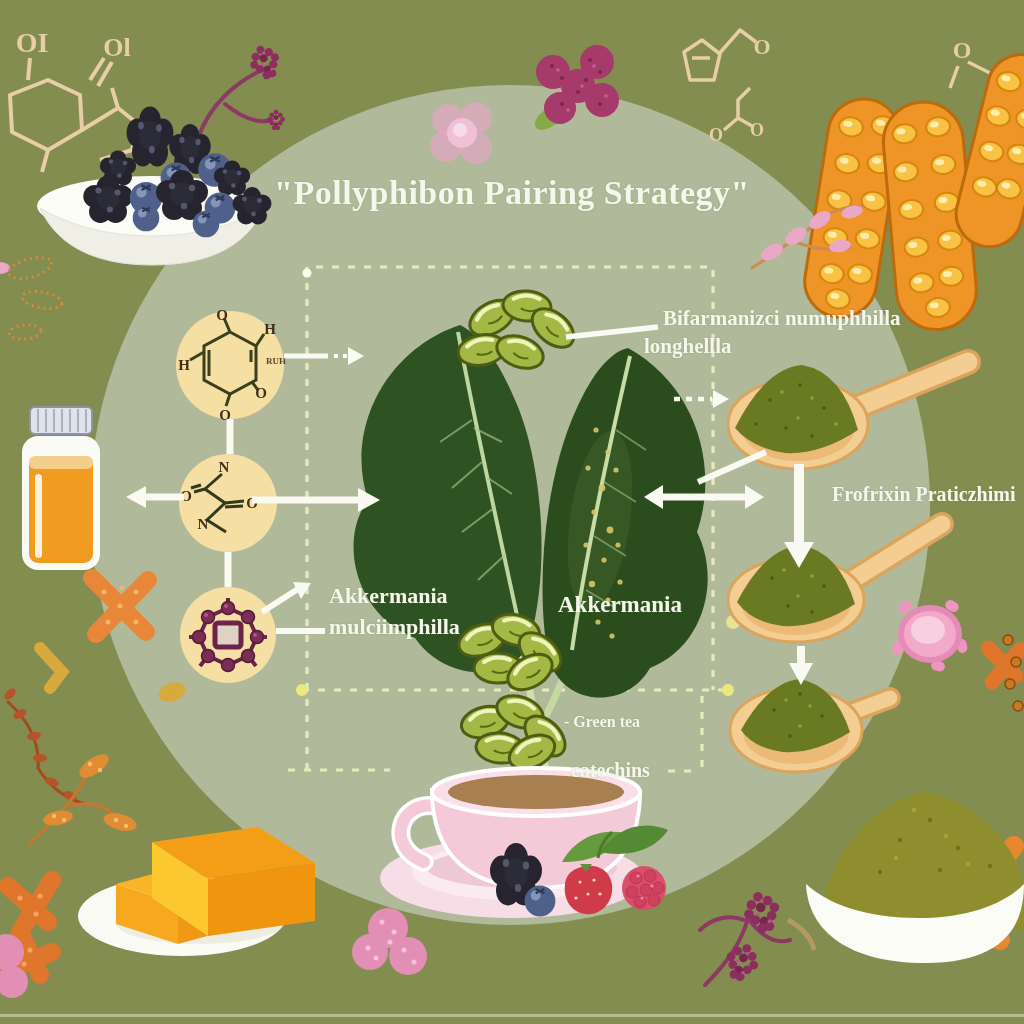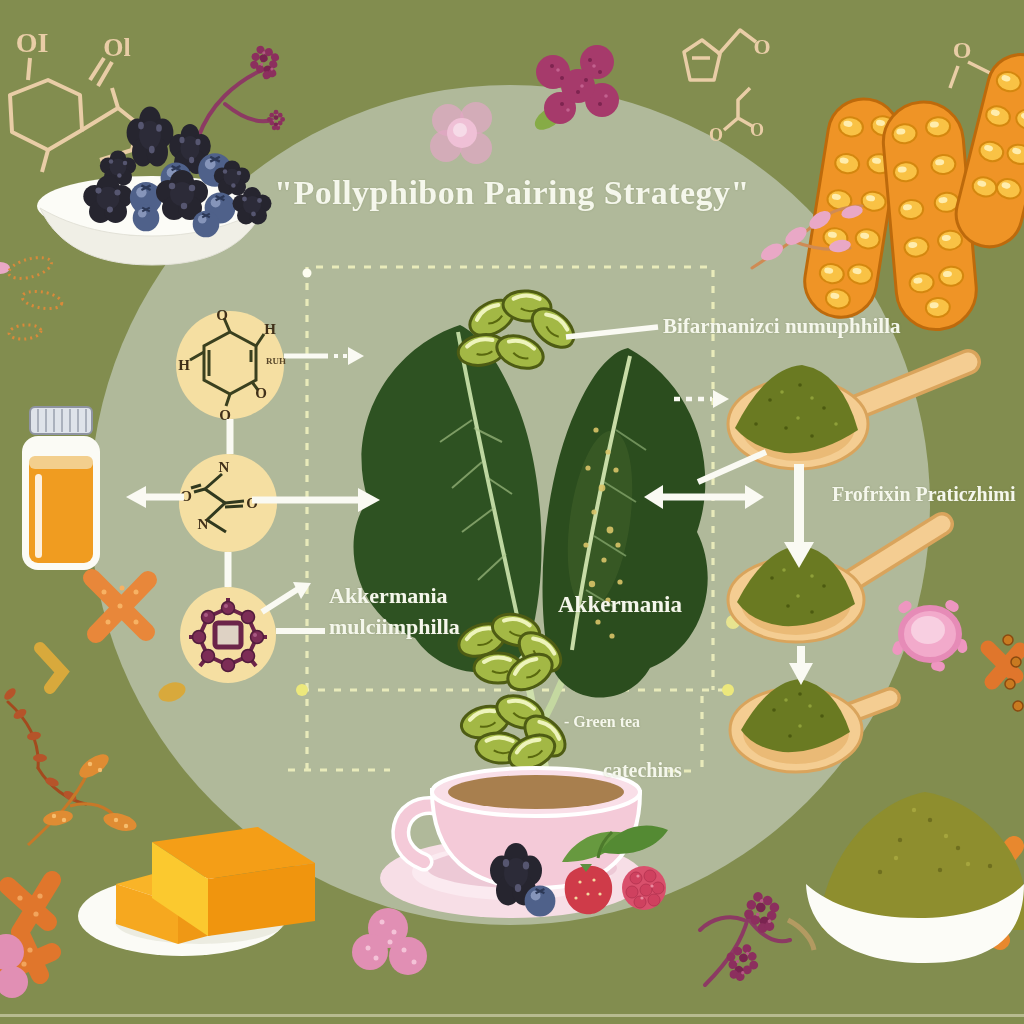--- a/index.html
+++ b/index.html
@@ -2,27 +2,27 @@
 <html><head>
 <meta charset="utf-8">
 <style>
   html,body{margin:0;padding:0;background:#828d4f;}
   .stage{position:relative;width:1024px;height:1024px;overflow:hidden;
          font-family:Liberation Serif, serif;}
   .stage svg{position:absolute;left:0;top:0;z-index:1;}
   .lbl{position:absolute;z-index:2;color:#f5f7ec;font-weight:600;
        text-shadow:0 0 2px rgba(110,120,70,.35);white-space:nowrap;}
   .title{left:0;right:0;top:174px;text-align:center;font-size:34px;letter-spacing:.5px;}
-  .bifido{left:663px;top:312px;font-size:21px;line-height:28px;}
+  .bifido{left:663px;top:304px;font-size:21px;line-height:28px;}
   .bifido .l2{margin-left:-19px;display:block;}
   .frofrixin{left:832px;top:483px;font-size:20px;}
   .akkermania{left:329px;top:580px;font-size:22px;line-height:31px;}
   .curcumin{left:558px;top:592px;font-size:23px;}
   .greentea1{left:564px;top:713px;font-size:16px;}
-  .greentea2{left:571px;top:759px;font-size:20px;margin-left:32px;}
+  .greentea2{left:571px;top:759px;font-size:20px;}
 </style>
 </head>
 <body>
 
 <div class="stage">
 <svg width="1024" height="1024" viewBox="0 0 1024 1024">
   <defs>
     <g id="bean">
       <ellipse rx="24" ry="15" fill="#a3b845" stroke="#4e5c14" stroke-width="3"></ellipse>
       <path d="M-14,-6 Q-2,-14 12,-8" stroke="#eef4bc" stroke-width="4" fill="none" stroke-linecap="round"></path>
@@ -639,20 +639,21 @@
           <circle cx="896" cy="858" r="2.2"></circle>
     <circle cx="968" cy="864" r="2.2"></circle>
         </g>
     <path d="M806,884 C808,932 850,963 925,963 C1000,963 1024,930 1024,884 C1000,908 960,918 918,918 C870,918 830,906 806,884 Z" fill="#fcfcf7"></path>
   </g>
 </svg>
 
   <div class="lbl title">"Pollyphibon Pairing Strategy"</div>
   <div class="lbl bifido">
     <span>Bifarmanizci numuphhilla</span>
+    <span class="l2">longhellla</span>
   </div>
   <div class="lbl frofrixin">Frofrixin Praticzhimi</div>
   <div class="lbl akkermania">
     <span>Akkermania</span><br>
     <span>mulciimphilla</span>
   </div>
   <div class="lbl curcumin">Akkermania</div>
   <div class="lbl greentea1">- Green tea</div>
   <div class="lbl greentea2">catechins</div>
 </div>

